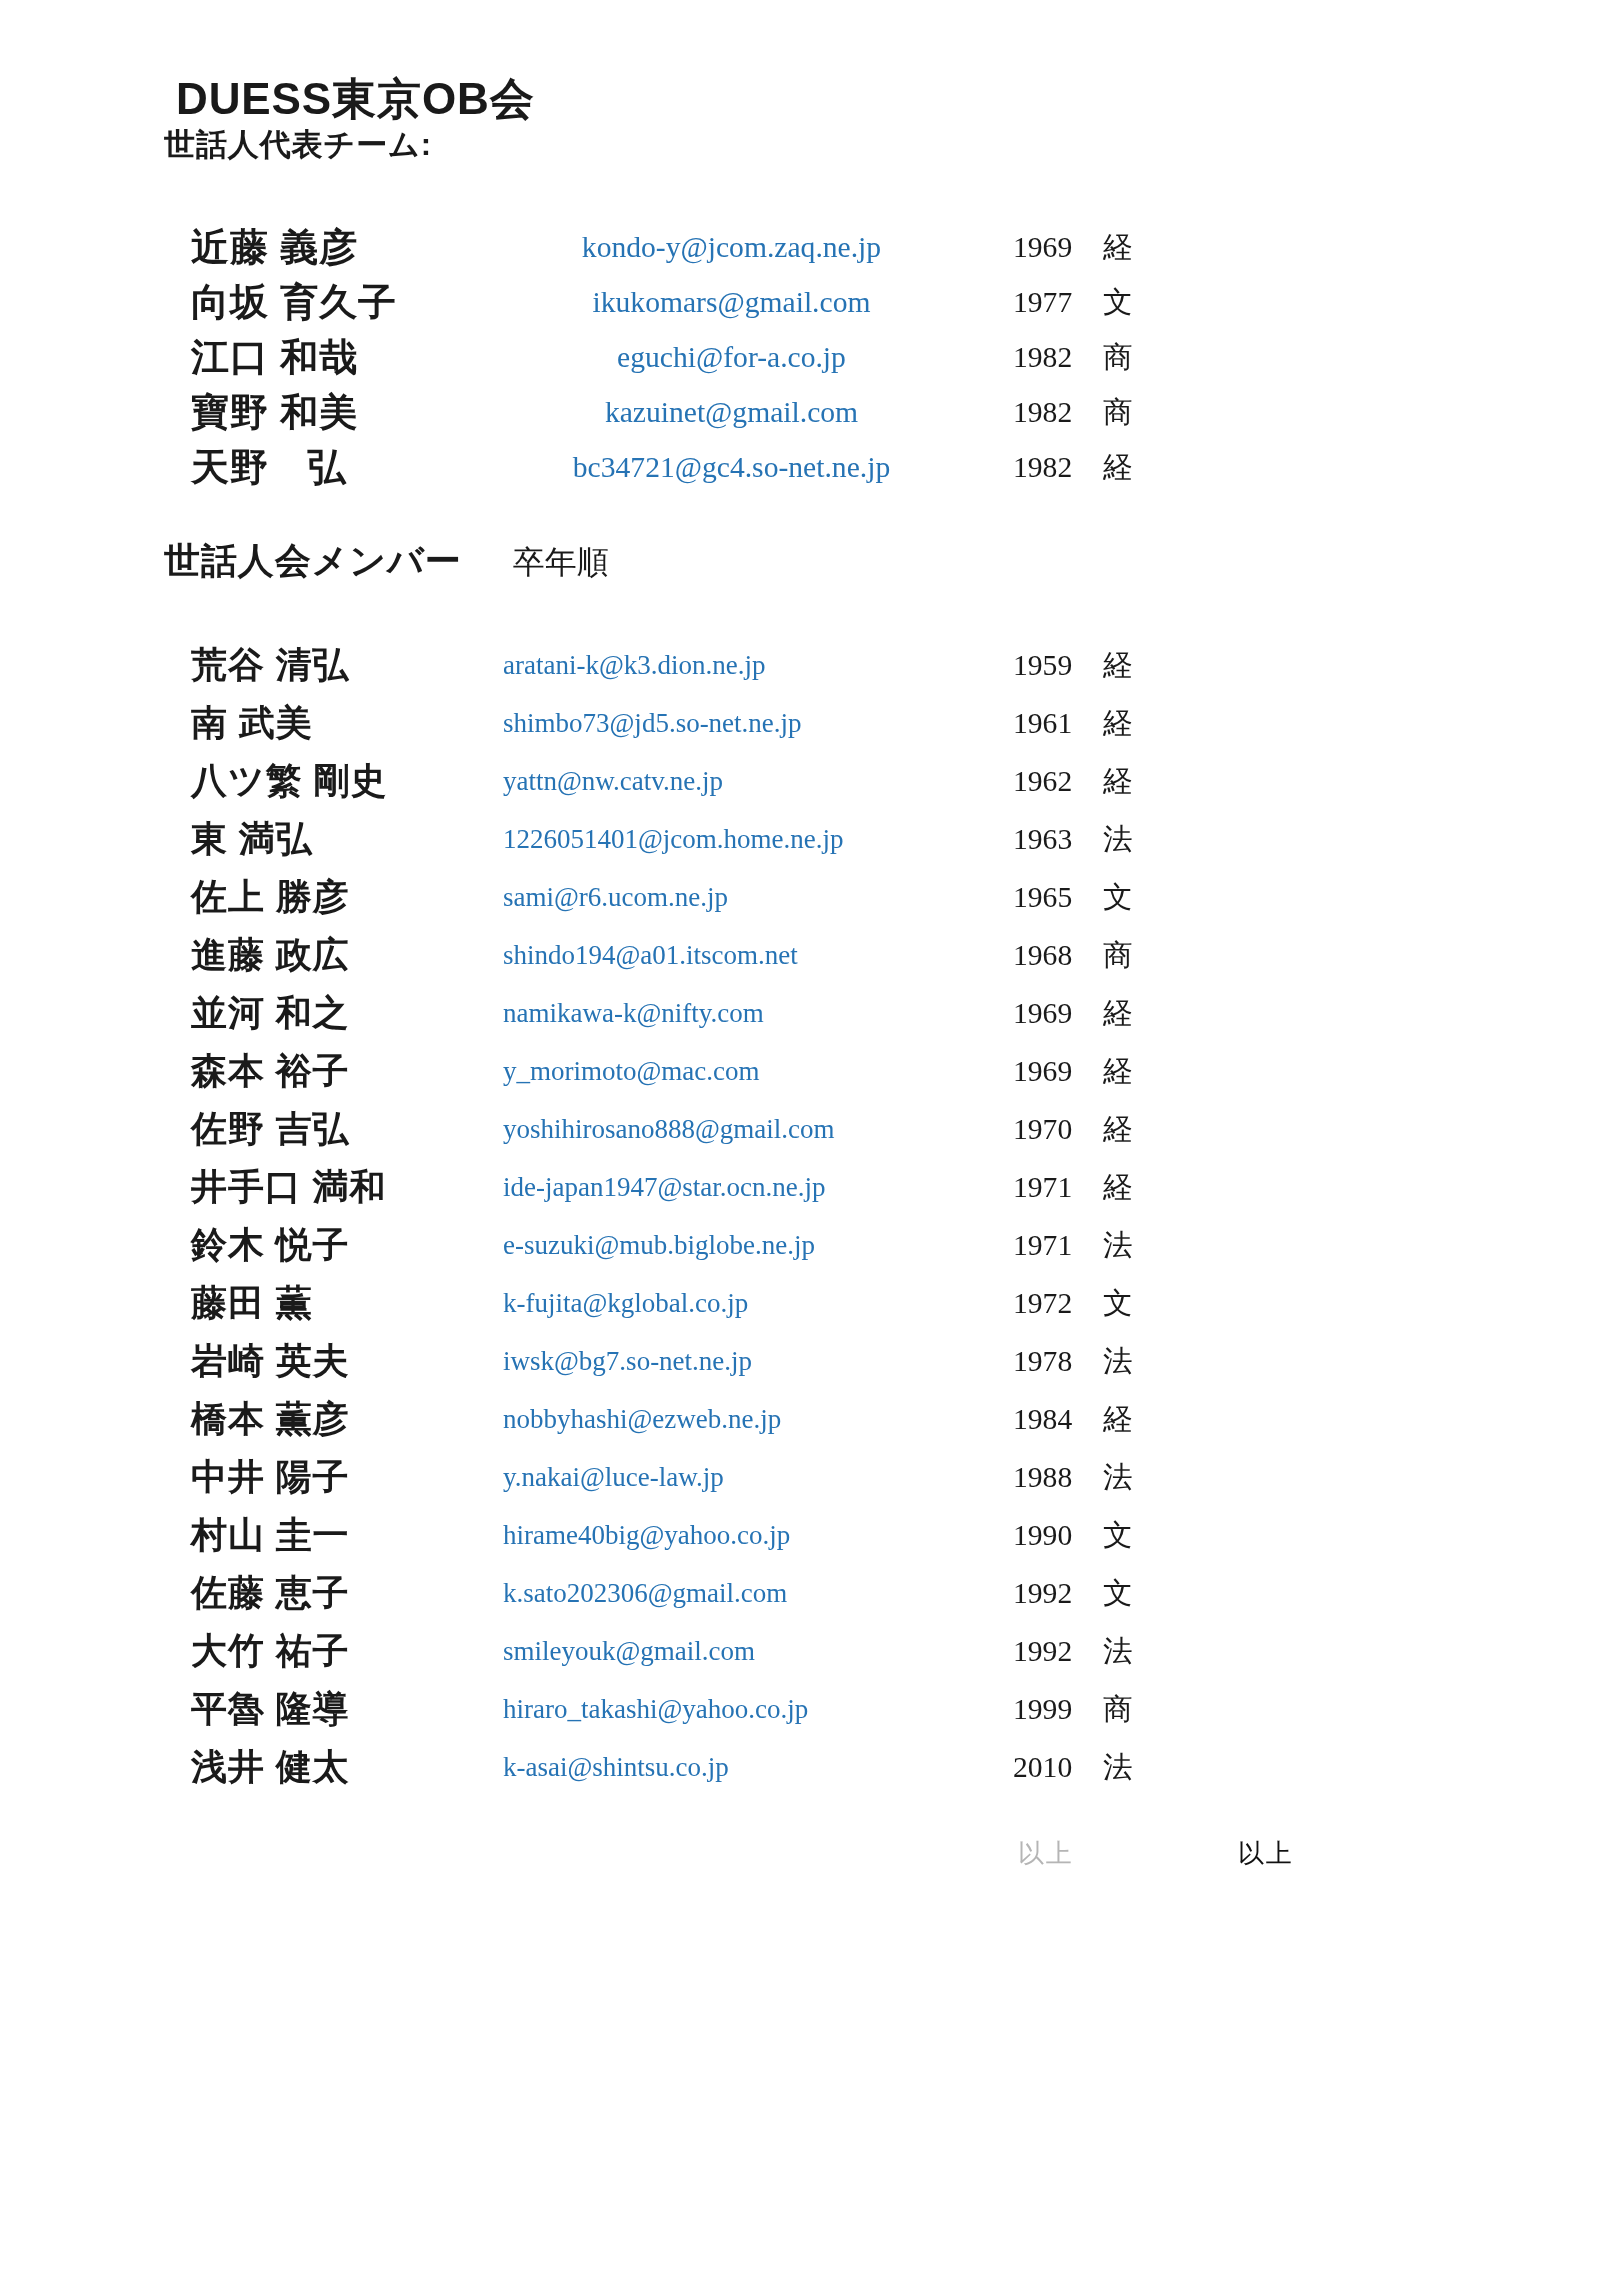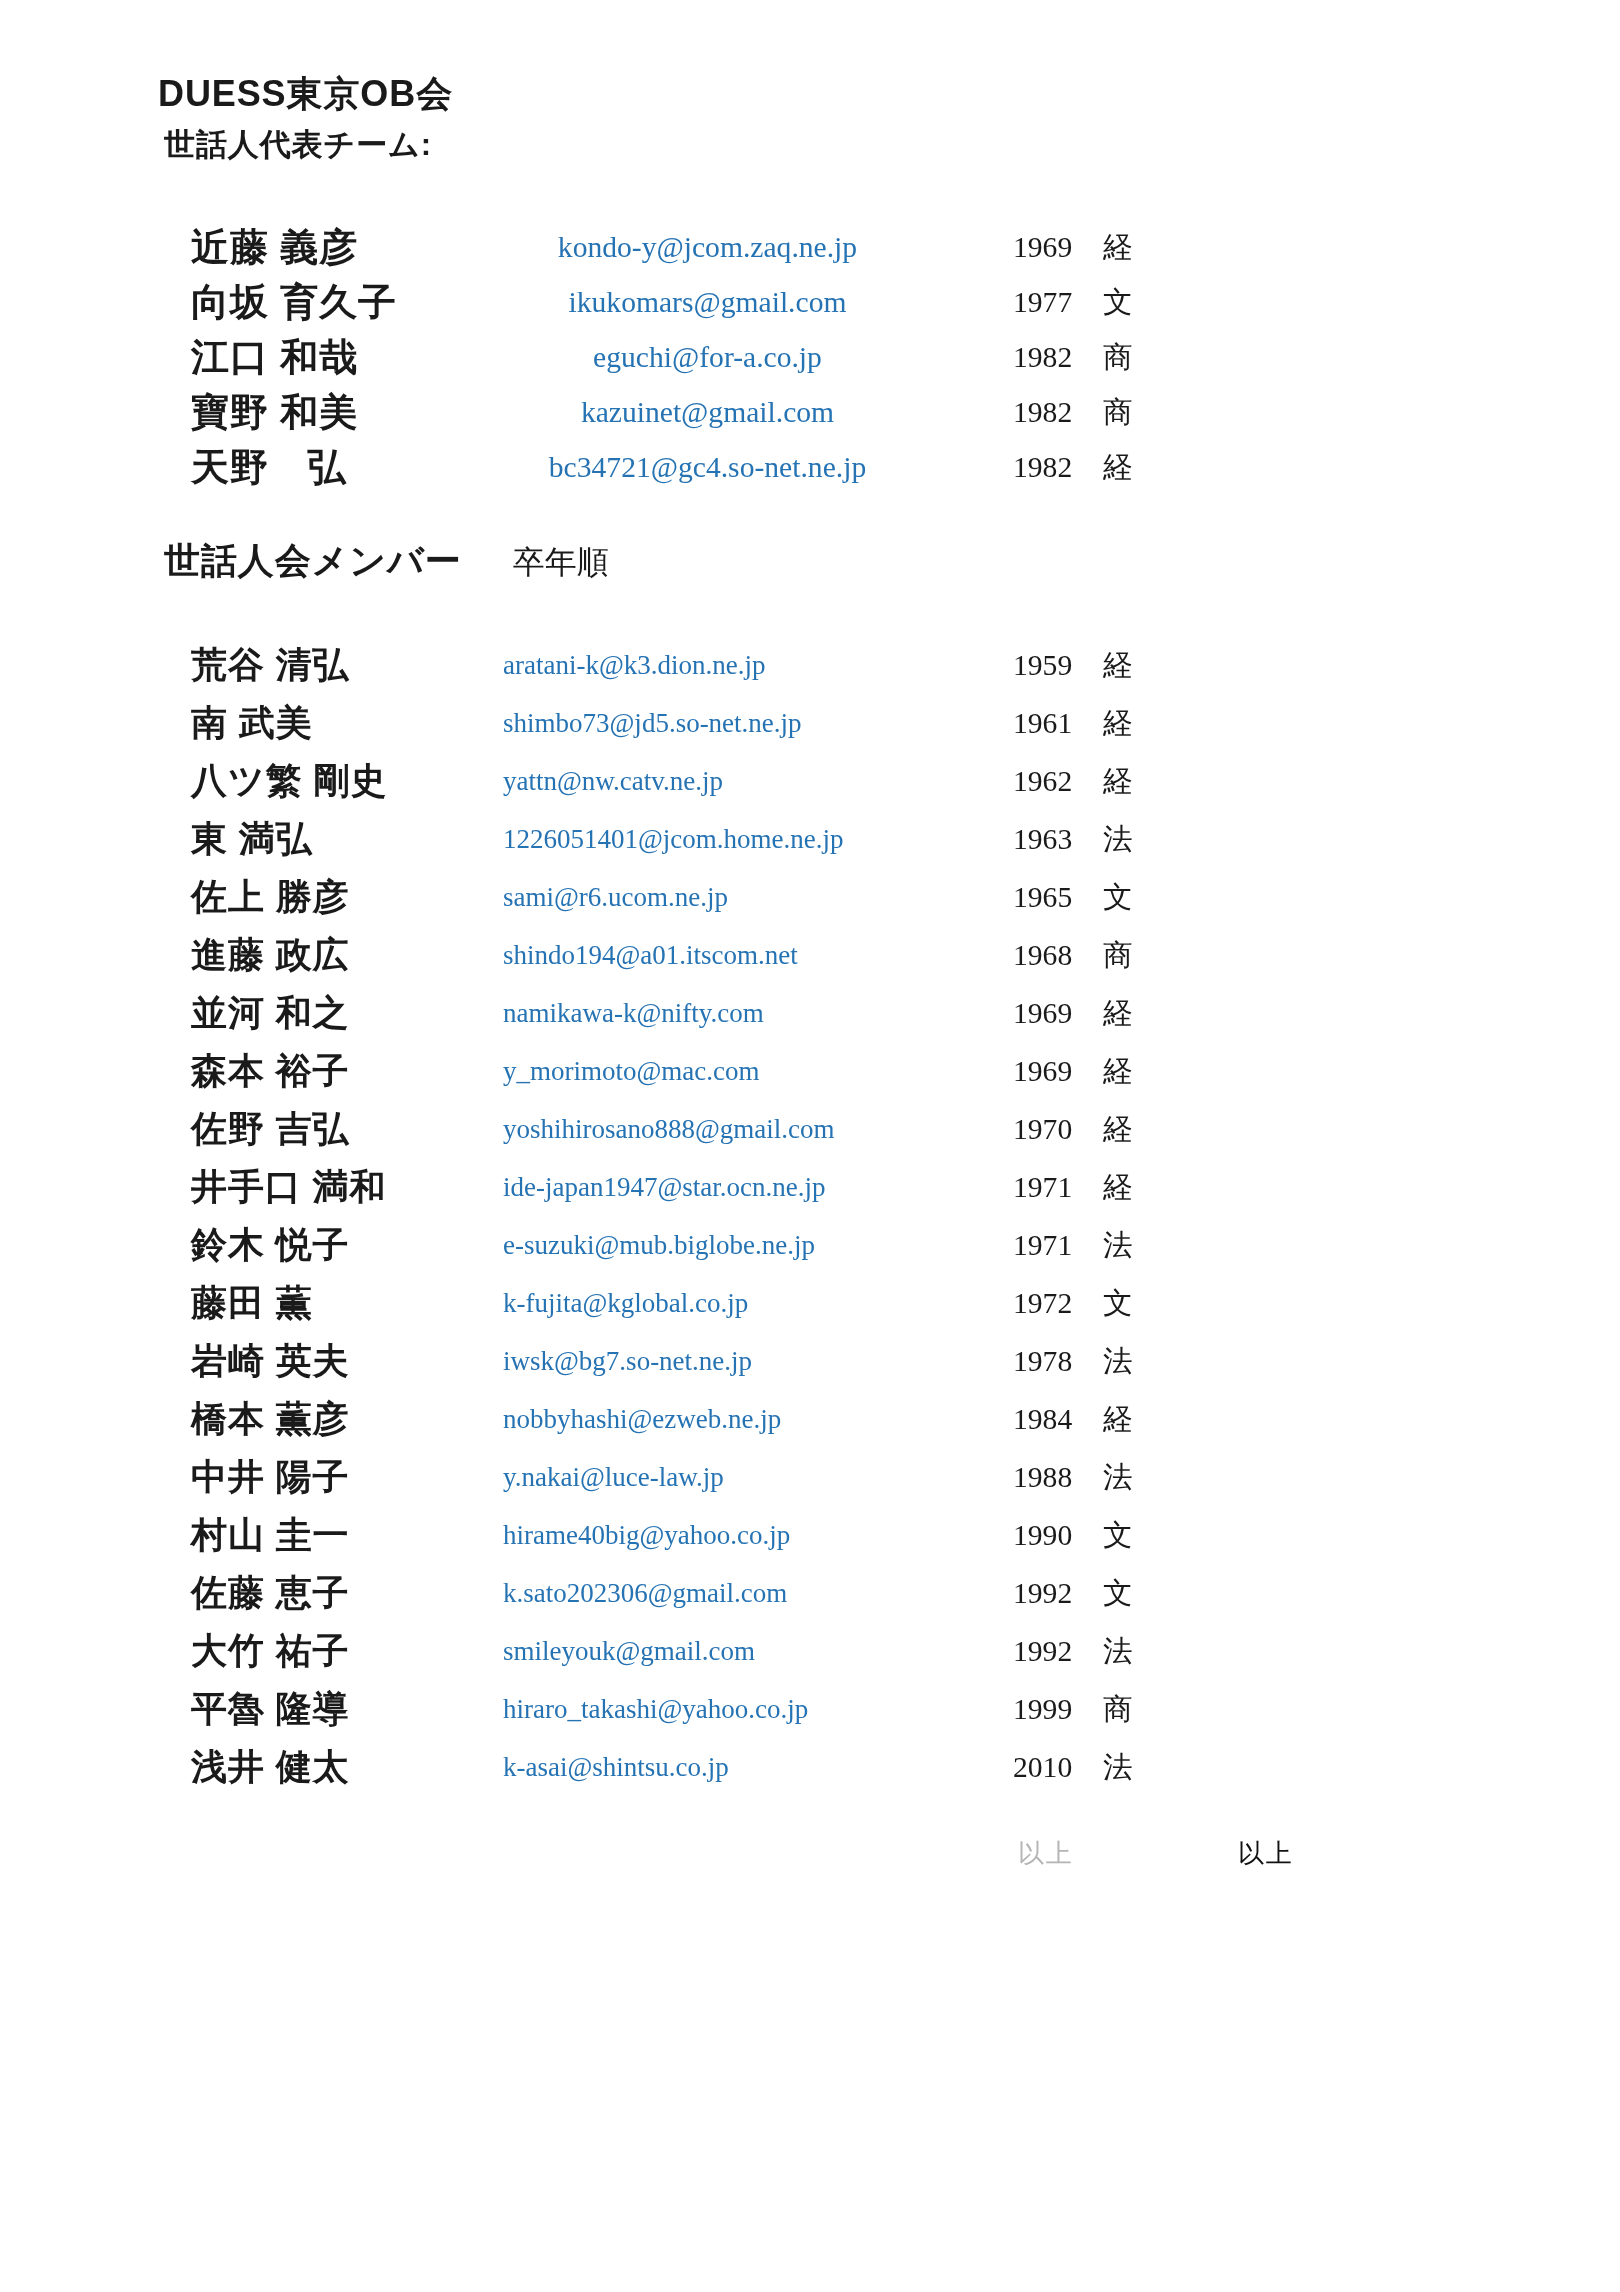--- a/index.html
+++ b/index.html
@@ -6,22 +6,22 @@
   .page{
     position:relative;
     width:1620px;height:2293px;
     background:#ffffff;
     overflow:hidden;
     font-family:"Liberation Sans","DejaVu Sans",sans-serif;
     color:#1a1a1a;
   }
   .abs{position:absolute;}
   .doc-title{
-    left:158px;top:70px;
-    font-size:36px;font-weight:700;letter-spacing:0.9px;
+    left:176px;top:70px;
+    font-size:44px;font-weight:700;letter-spacing:0.9px;
   }
   .team-heading{
     left:164px;top:124px;
     font-size:31px;font-weight:700;letter-spacing:0.9px;
   }
   .team-list{left:0;top:219px;width:1620px;}
   .team-list .row{position:relative;height:55px;padding-left:36px;}
   .members-heading-block{left:164px;top:537px;}
   .members-heading{font-size:36px;font-weight:700;letter-spacing:0.9px;display:inline-block;vertical-align:baseline;}
   .members-order-note{font-size:32px;font-weight:400;margin-left:47px;display:inline-block;vertical-align:baseline;}
@@ -33,21 +33,21 @@
   }
   .team-list .row .name{font-size:38px;}
   .member-list .row .name{font-size:36px;}
   .row .email{
     position:absolute;top:50%;transform:translateY(-50%);
     font-family:"Liberation Serif","DejaVu Serif",serif;
     color:var(--email-color,#2673b4);
     text-decoration:none;
     white-space:nowrap;
   }
-  .team-list .row .email{left:488px;width:439px;text-align:center;font-size:29.6px;}
+  .team-list .row .email{left:512px;width:439px;text-align:center;font-size:29.6px;}
   .member-list .row .email{left:503px;font-size:27px;}
   .row .year{
     position:absolute;left:1013px;top:50%;transform:translateY(-50%);
     font-family:"Liberation Serif","DejaVu Serif",serif;
     font-size:29.6px;
   }
   .row .faculty{
     position:absolute;left:1103px;top:50%;transform:translateY(-50%);
     font-family:"Liberation Serif","DejaVu Serif",serif;
     font-size:29.6px;

